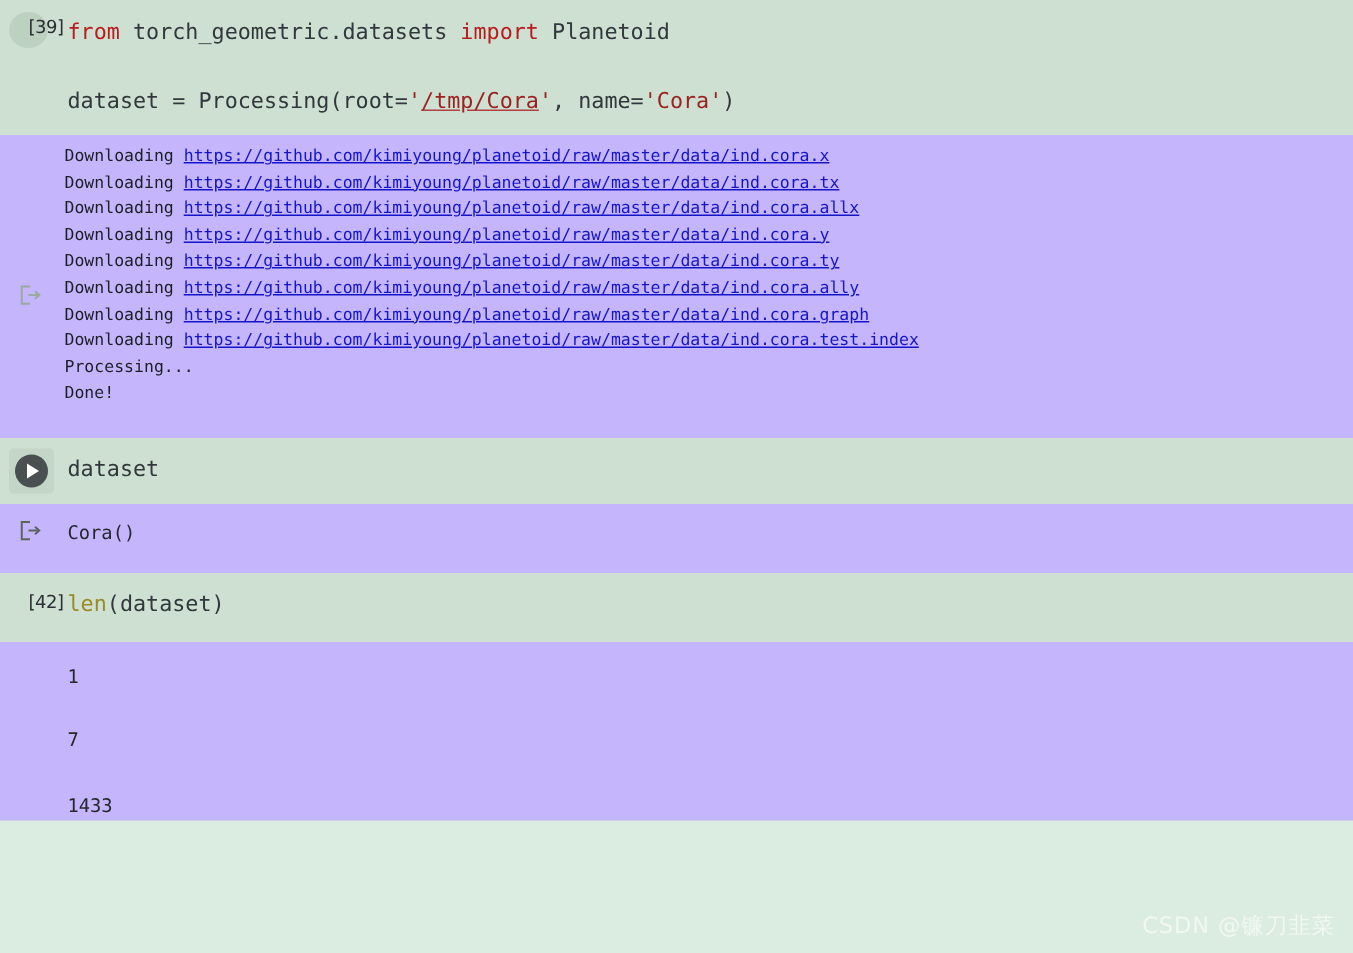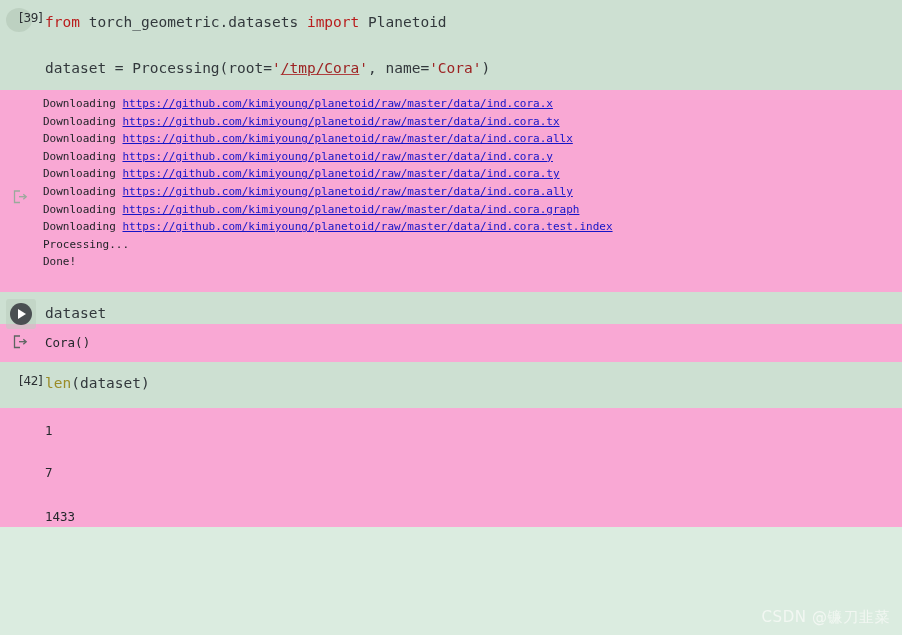--- a/index.html
+++ b/index.html
@@ -21,21 +21,21 @@
   }
 
   
   .code-cell {
     background: #cde0d2;
     position: relative;
     width: 100%;
     box-sizing: border-box;
   }
   .output-cell {
-    background: #f9a8d4;
+    background: #c4b5fd;
     position: relative;
     width: 100%;
     box-sizing: border-box;
   }
   .exec-label {
     position: absolute;
     left: 7px;
     top: 11px;
     font-family: "DejaVu Sans", sans-serif;
     font-size: 12px;
@@ -169,28 +169,28 @@
         <div class="out-line"><span>Downloading </span><span class="out-url">https://github.com/kimiyoung/planetoid/raw/master/data/ind.cora.y</span></div>
         <div class="out-line"><span>Downloading </span><span class="out-url">https://github.com/kimiyoung/planetoid/raw/master/data/ind.cora.ty</span></div>
         <div class="out-line"><span>Downloading </span><span class="out-url">https://github.com/kimiyoung/planetoid/raw/master/data/ind.cora.ally</span></div>
         <div class="out-line"><span>Downloading </span><span class="out-url">https://github.com/kimiyoung/planetoid/raw/master/data/ind.cora.graph</span></div>
         <div class="out-line"><span>Downloading </span><span class="out-url">https://github.com/kimiyoung/planetoid/raw/master/data/ind.cora.test.index</span></div>
         <div class="out-line"><span>Processing...</span></div>
         <div class="out-line"><span>Done!</span></div>
       </div>
   </div>
 
-  <div class="code-cell" style="height:32px;">
+  <div class="code-cell" style="height:44px;">
     <div class="run-btn-wrap">
       <div class="run-btn"></div>
     </div>
     <div class="code-line" style="position:absolute;left:45px;top:14px;">dataset</div>
   </div>
 
-  <div class="output-cell" style="height:38px;">
+  <div class="output-cell" style="height:46px;">
     <div class="out-icon" style="top:11px;">
       <svg width="16" height="14" viewBox="0 0 16 14">
         <path d="M7 1 H1.5 V12.5 H7" fill="none" stroke="#5c6460" stroke-width="1.3"></path>
         <path d="M6 6.7 H12.5" fill="none" stroke="#5c6460" stroke-width="1.3"></path>
         <path d="M10.3 4.2 L13.2 6.7 L10.3 9.2" fill="none" stroke="#5c6460" stroke-width="1.3"></path>
       </svg>
     </div>
     <div class="out-value" style="position:absolute;left:45px;top:11px;font-size:12.5px;">Cora()</div>
   </div>
 

